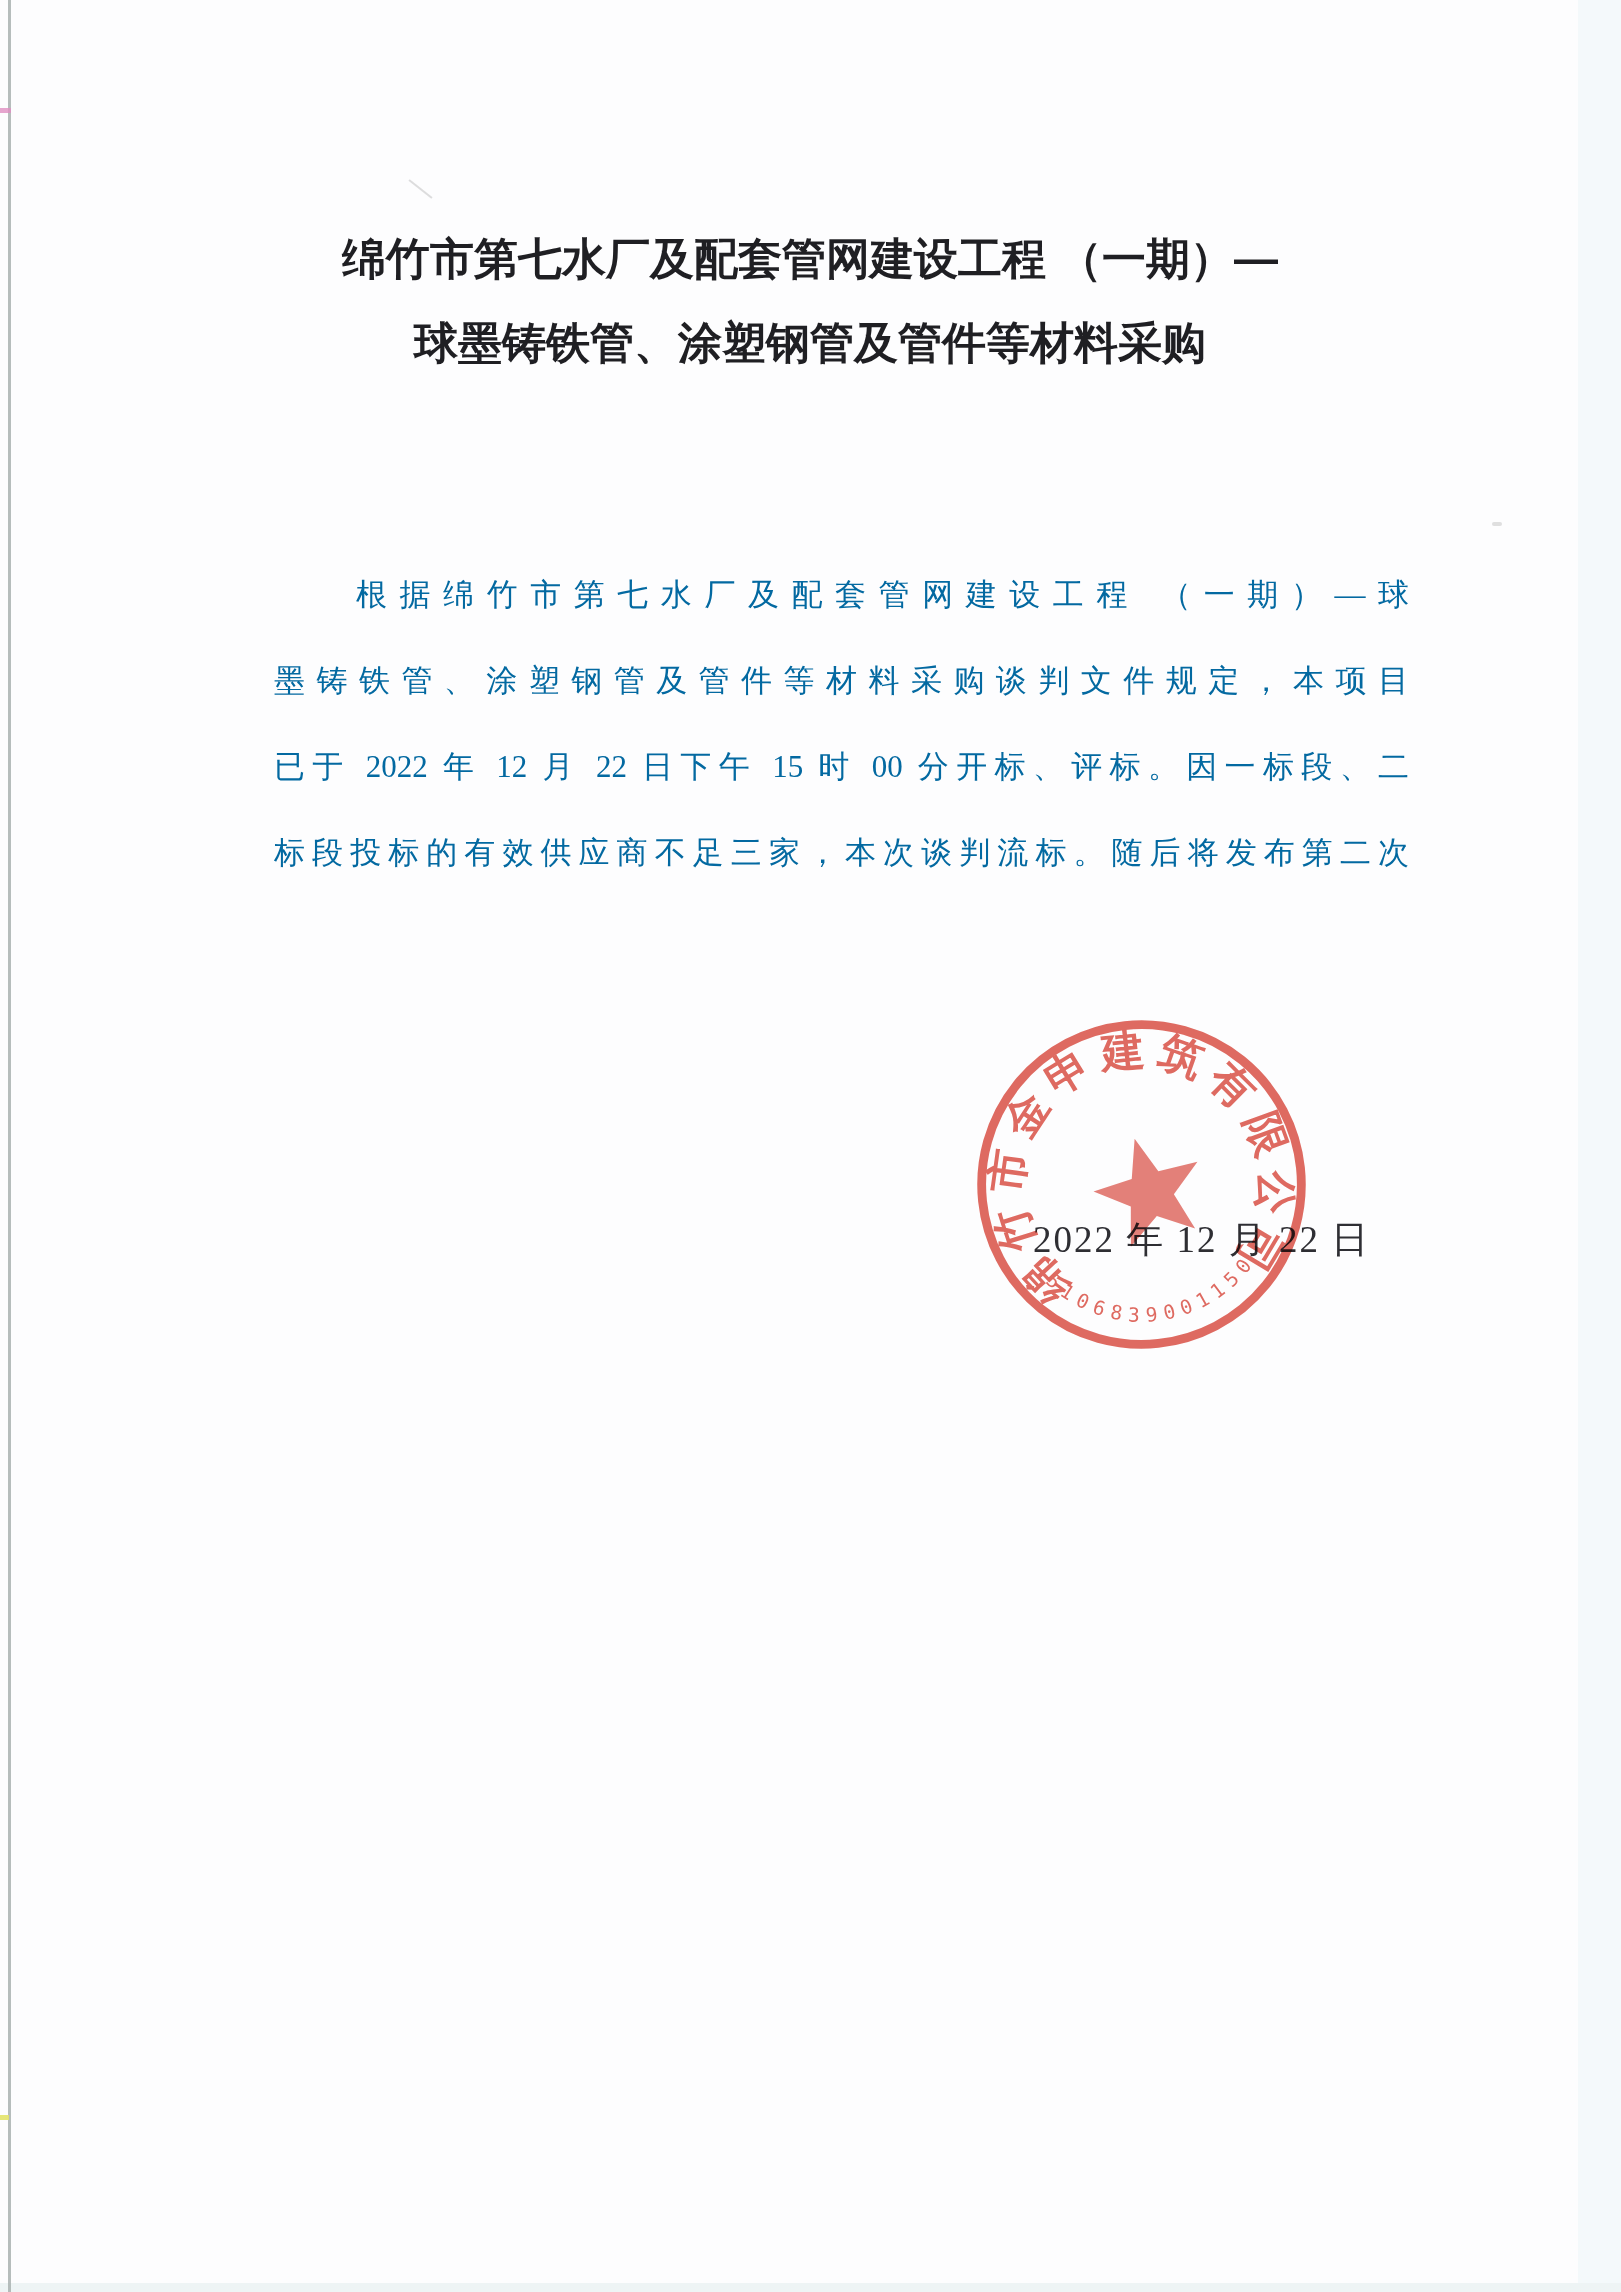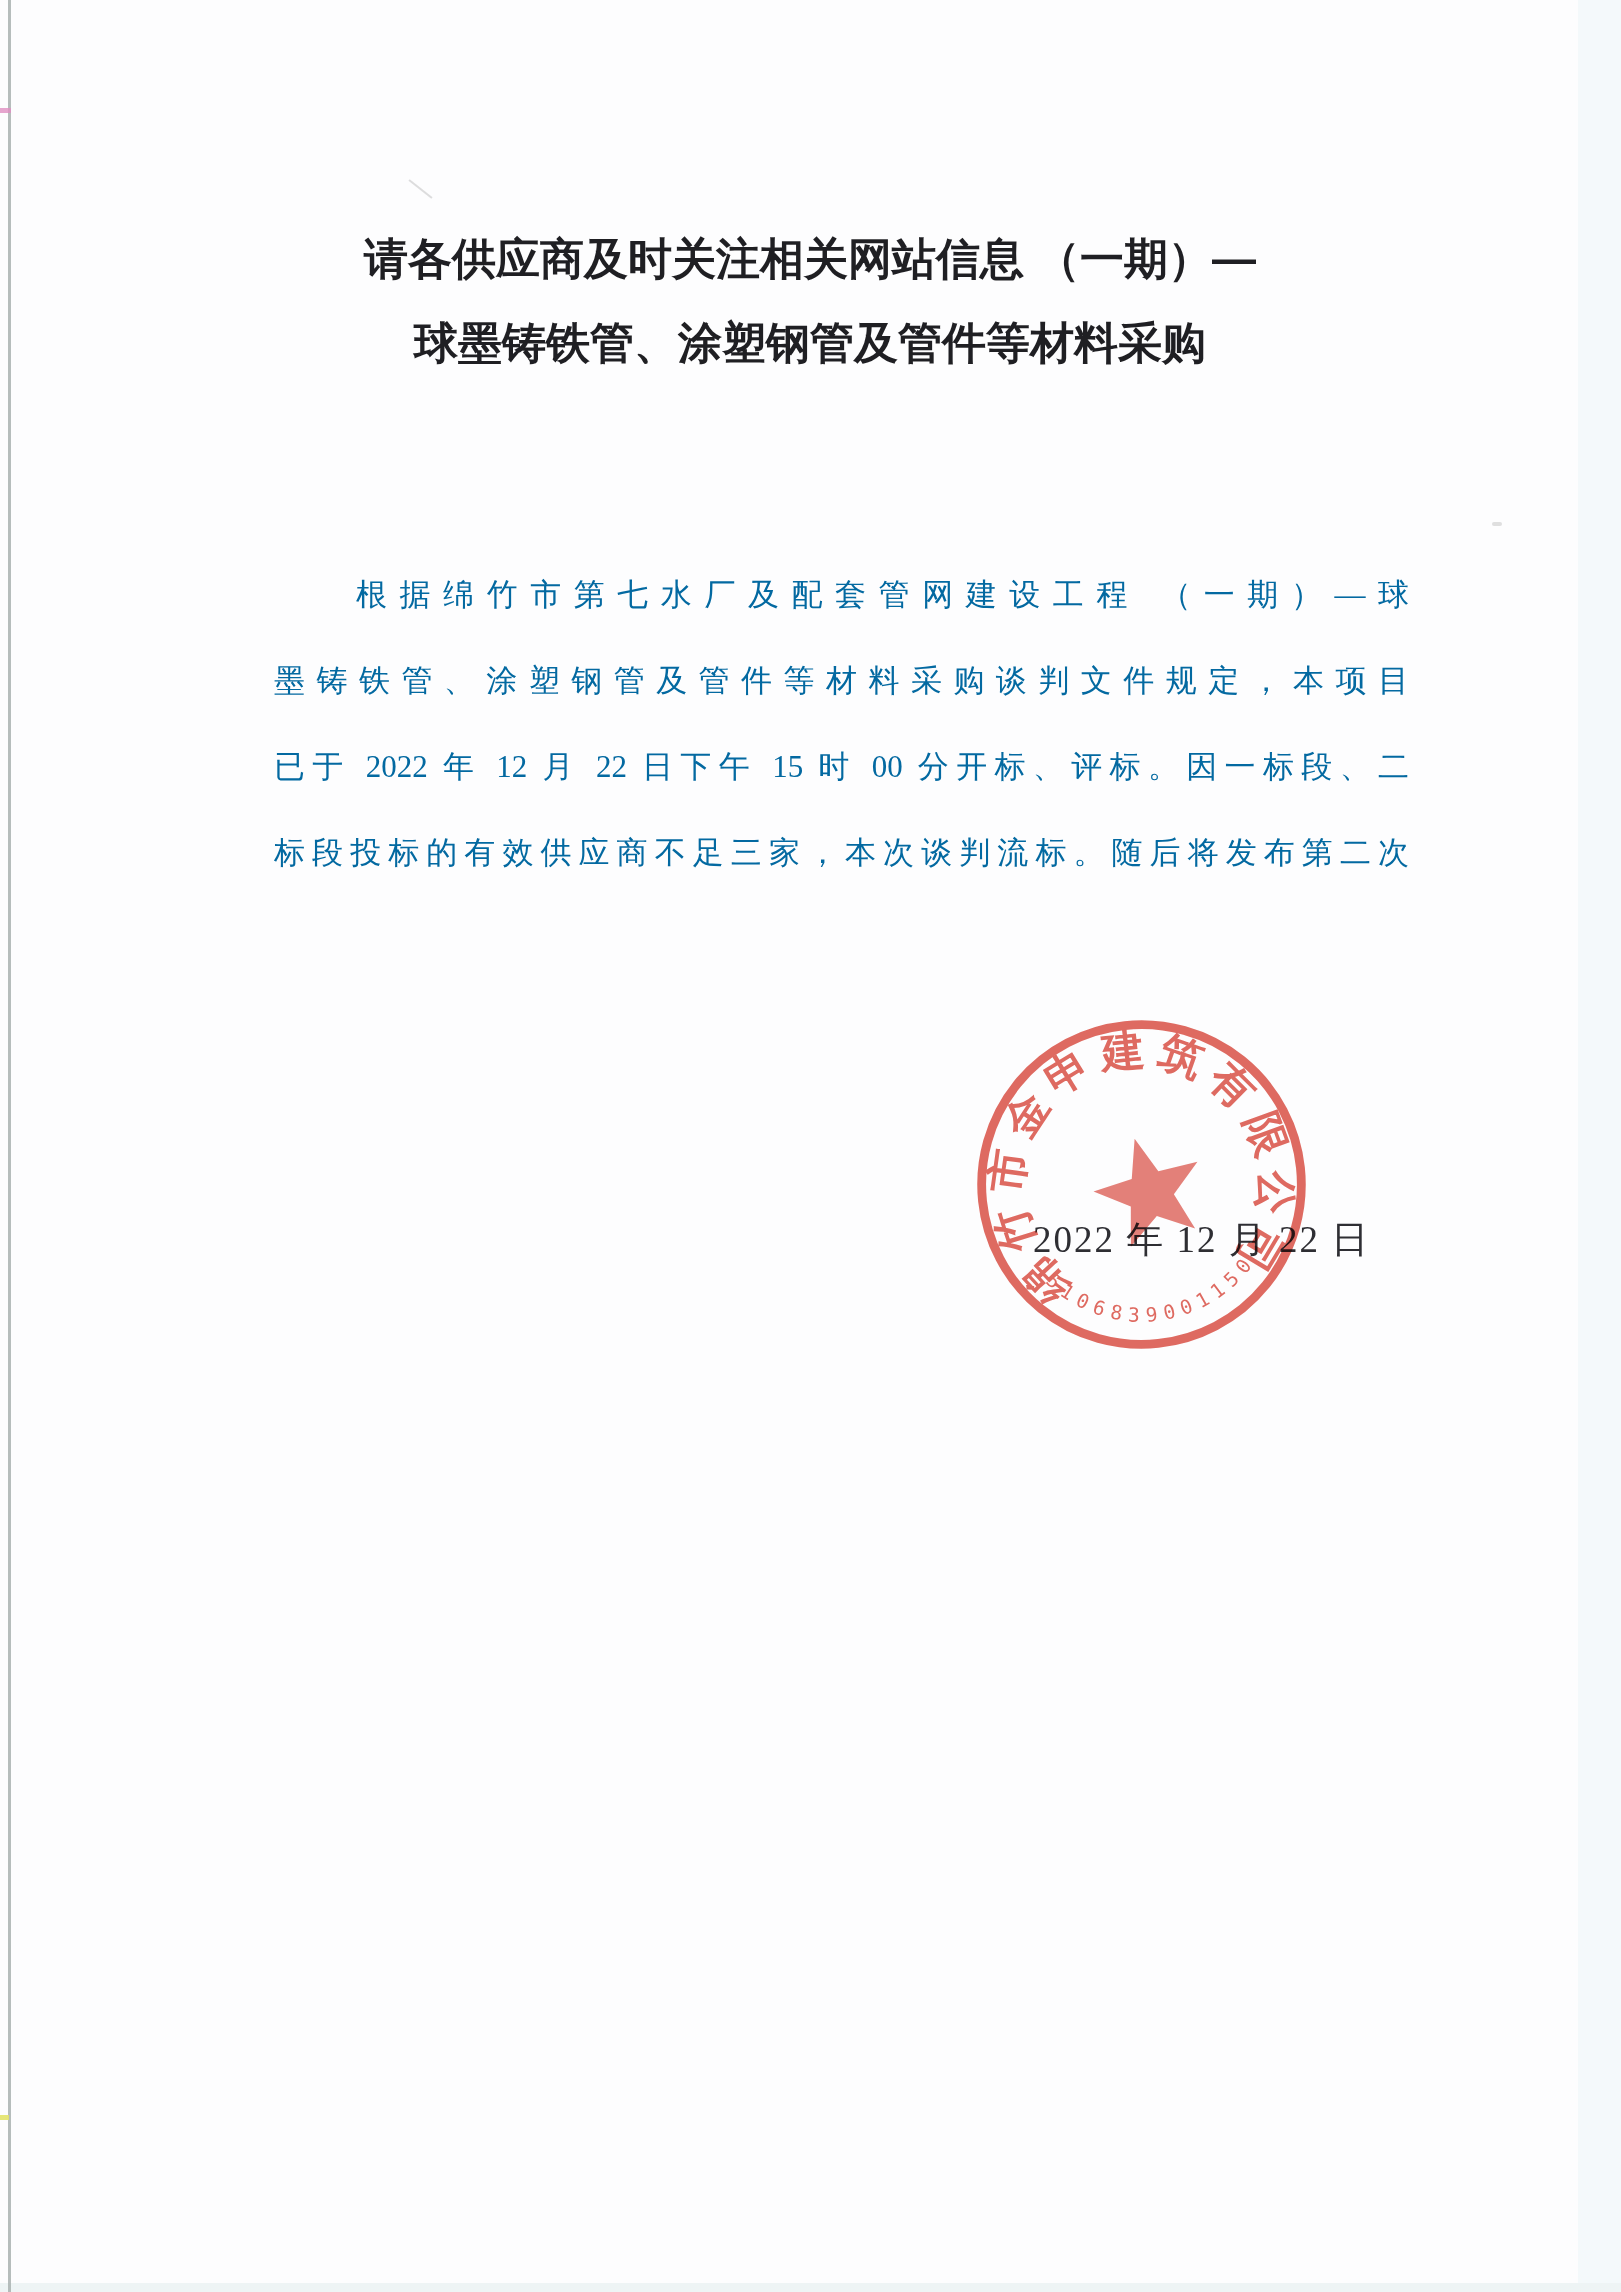--- a/index.html
+++ b/index.html
@@ -69,21 +69,21 @@
 
   <div class="edge-right"></div>
   <div class="edge-bottom"></div>
   <div class="edge-left"></div>
   <div class="tick-pink"></div>
   <div class="tick-yellow"></div>
   <div class="streak"></div>
   <div class="speck"></div>
 
   <div class="title-block">
-    <div class="title-line">请各供应商及时关注相关网站信息 （一期）—</div>
+    <div class="title-line">绵竹市第七水厂及配套管网建设工程 （一期）—</div>
     <div class="title-line">球墨铸铁管、涂塑钢管及管件等材料采购</div>
   </div>
 
   <div class="body-block">
     <div class="body-line fill indent">根据绵竹市第七水厂及配套管网建设工程 （一期）—球</div>
     <div class="body-line fill">墨铸铁管、涂塑钢管及管件等材料采购谈判文件规定，本项目</div>
     <div class="body-line fill">已于 2022 年 12 月 22 日下午 15 时 00 分开标、评标。因一标段、二</div>
     <div class="body-line fill">标段投标的有效供应商不足三家，本次谈判流标。随后将发布第二次</div>
   </div>
 

